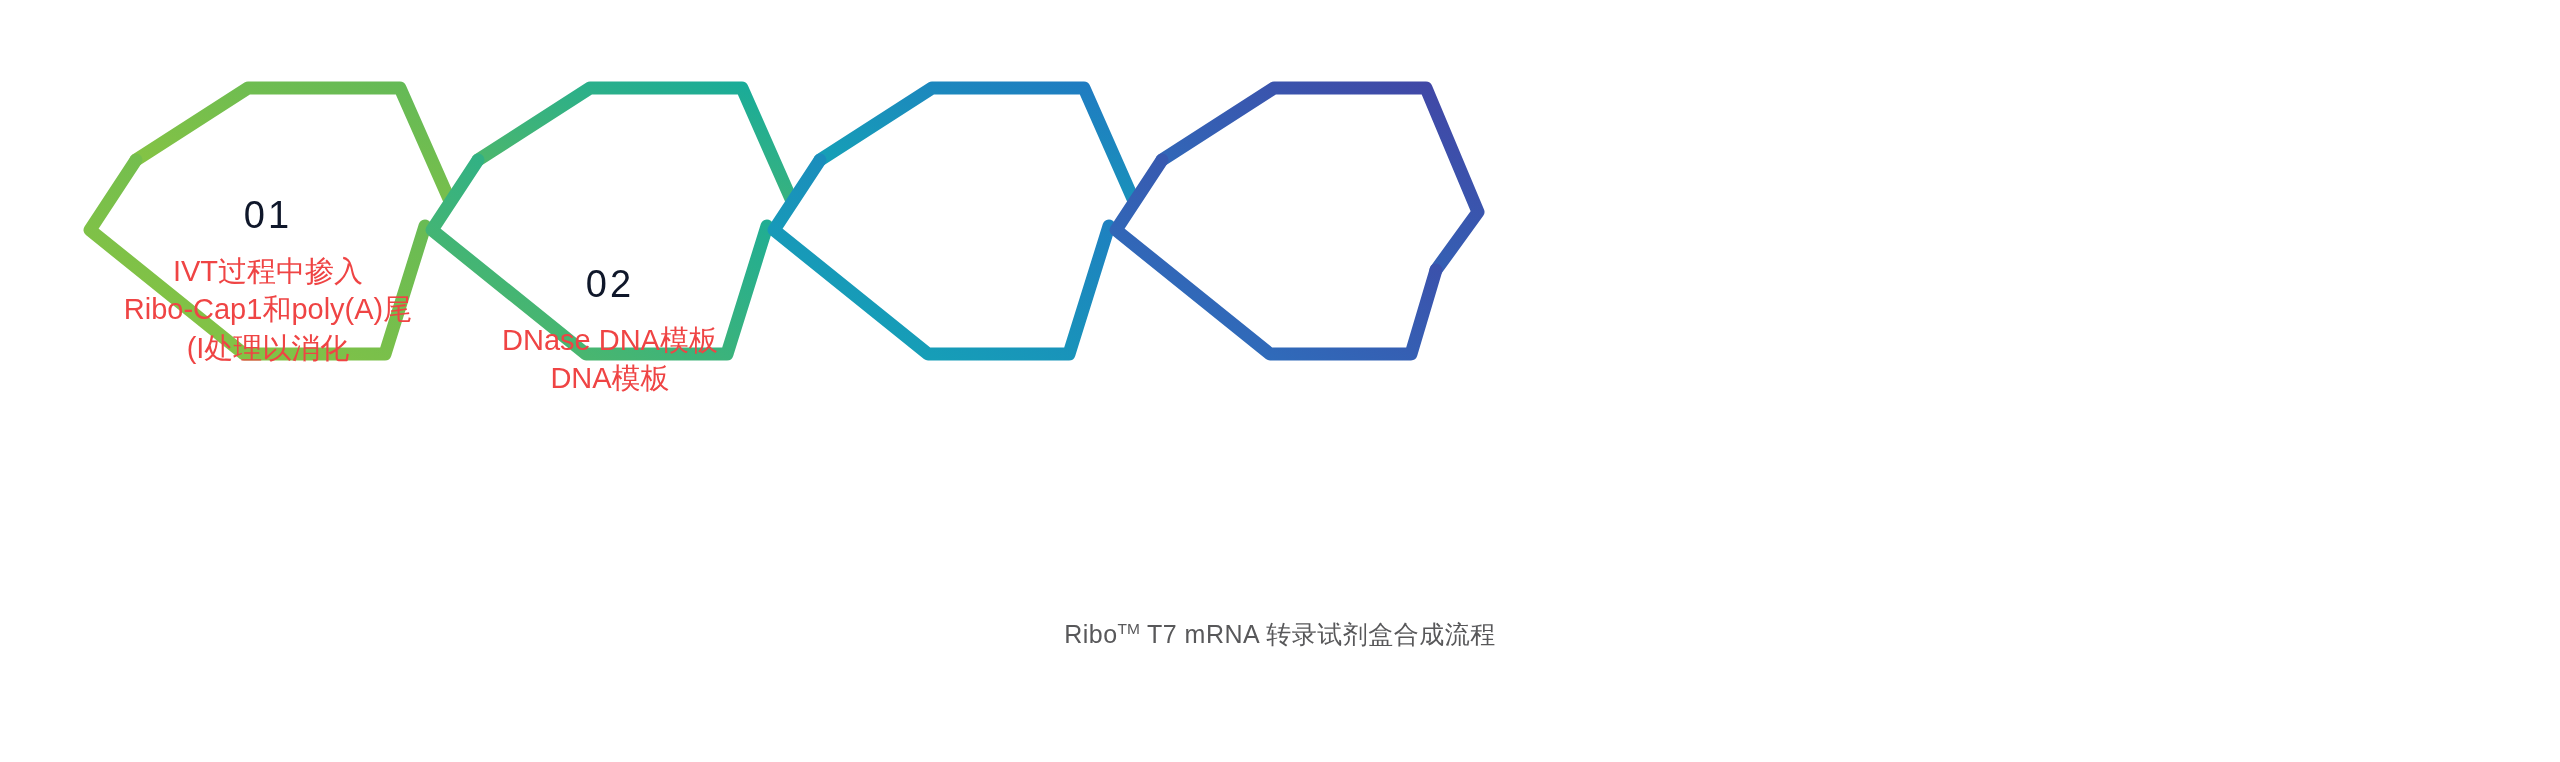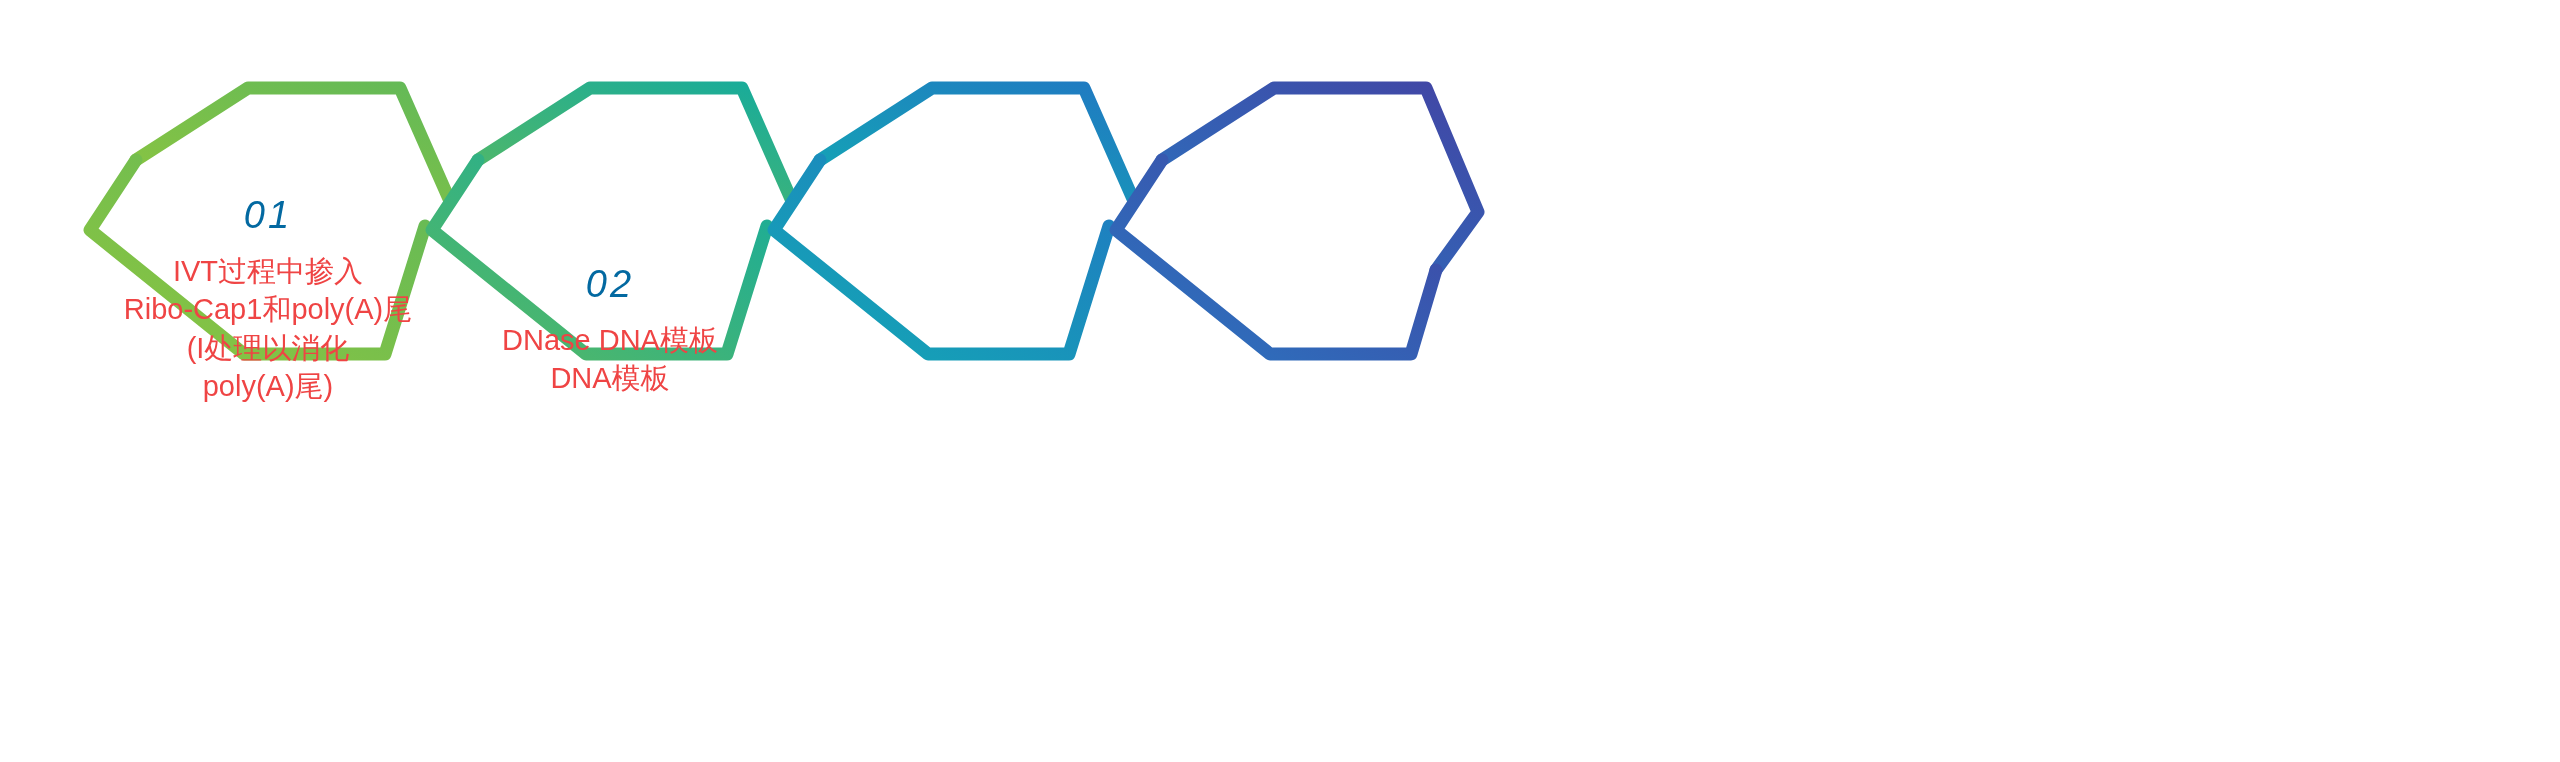--- a/index.html
+++ b/index.html
@@ -14,25 +14,24 @@
   .hex-text{
     position:absolute;
     text-align:center;
     color:#4d4d4d;
     line-height:1.32;
     -webkit-font-smoothing:antialiased;
   }
   .hex-num{
     font-size:38px;
     font-weight:400;
-    color:#0369a1;
+    color:#0f172a;
     letter-spacing:3px;
     line-height:1;
     margin-bottom:18px;
-    font-style:italic;
   }
   .hex-line{
     font-size:29px;
     font-weight:400;
     color:#ef4444;
     white-space:nowrap;
   }
   .caption{
     position:absolute;
     left:0;right:0;
@@ -88,25 +87,27 @@
       <path d="M 1162 160 L 1274 88 L 1426 88 L 1478 212 L 1436 270" fill="none" stroke="url(#g4)" stroke-width="13" stroke-linecap="round" stroke-linejoin="round"></path>
       <path d="M 1436 270 L 1411 354 L 1270 354 L 1116 230 L 1162 160" fill="none" stroke="url(#g4)" stroke-width="13" stroke-linecap="round" stroke-linejoin="round"></path>
     </g>
   </svg>
 
   <div class="hex-text" style="left:88px;top:196px;width:360px;">
     <div class="hex-num">01</div>
     <div class="hex-line">IVT过程中掺入</div>
     <div class="hex-line">Ribo-Cap1和poly(A)尾</div>
     <div class="hex-line">(I处理以消化</div>
-    <div class="hex-line">poly(A)尾)</div>
   </div>
 
   <div class="hex-text" style="left:430px;top:265px;width:360px;">
     <div class="hex-num">02</div>
     <div class="hex-line">DNase DNA模板</div>
     <div class="hex-line">DNA模板</div>
   </div>
 
 
 
+  <div class="caption" style="top:618px;">
+    <span>Ribo</span><sup>TM</sup><span> T7 mRNA 转录试剂盒合成流程</span>
+  </div>
 
 </div>
 
 </body></html>

